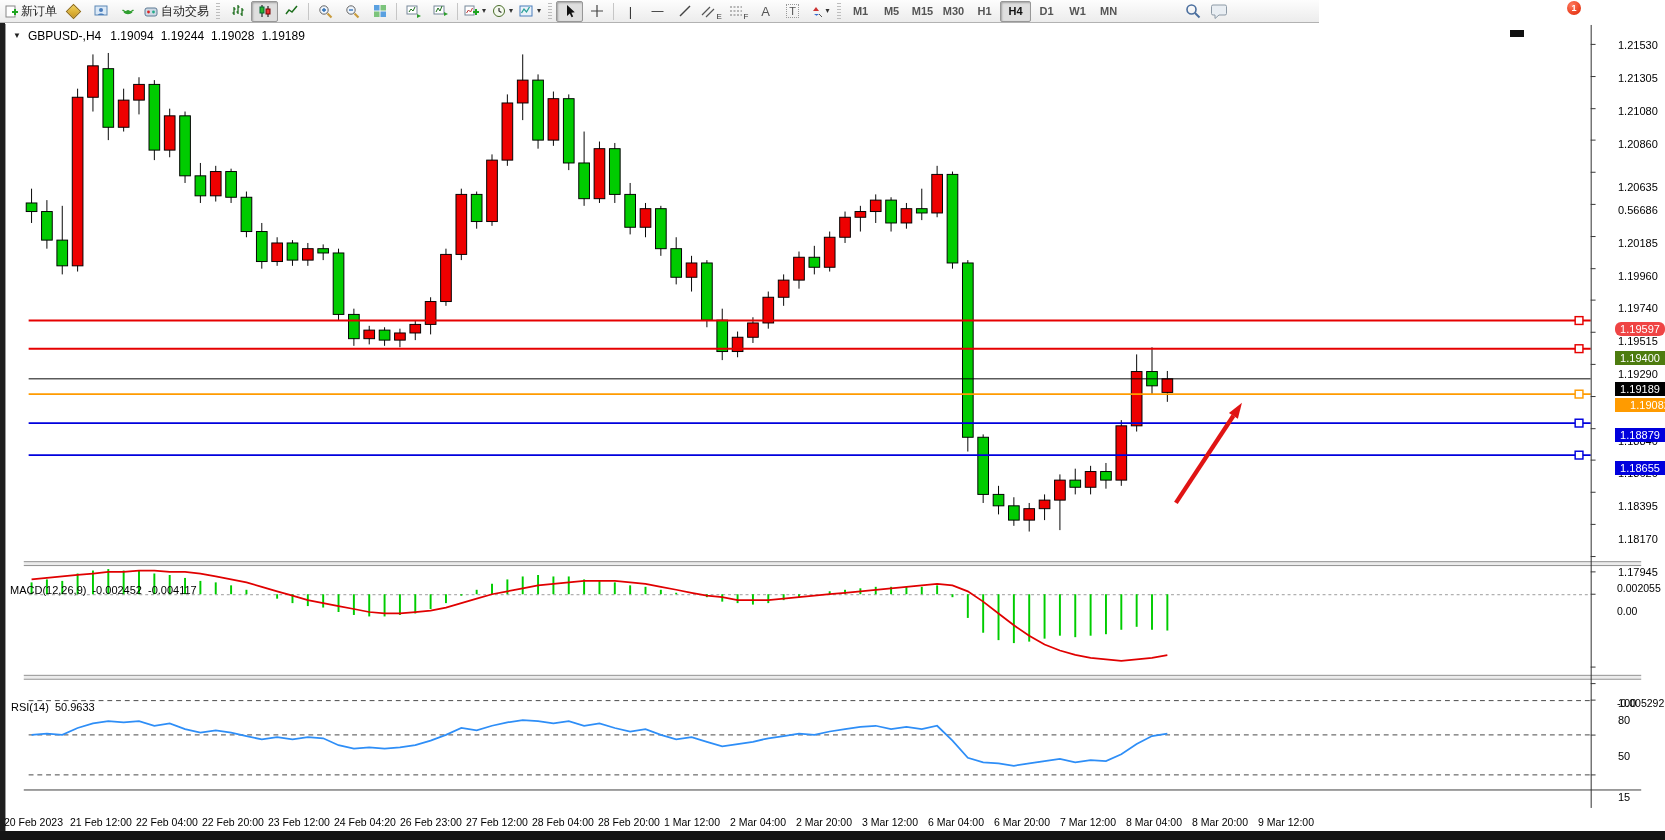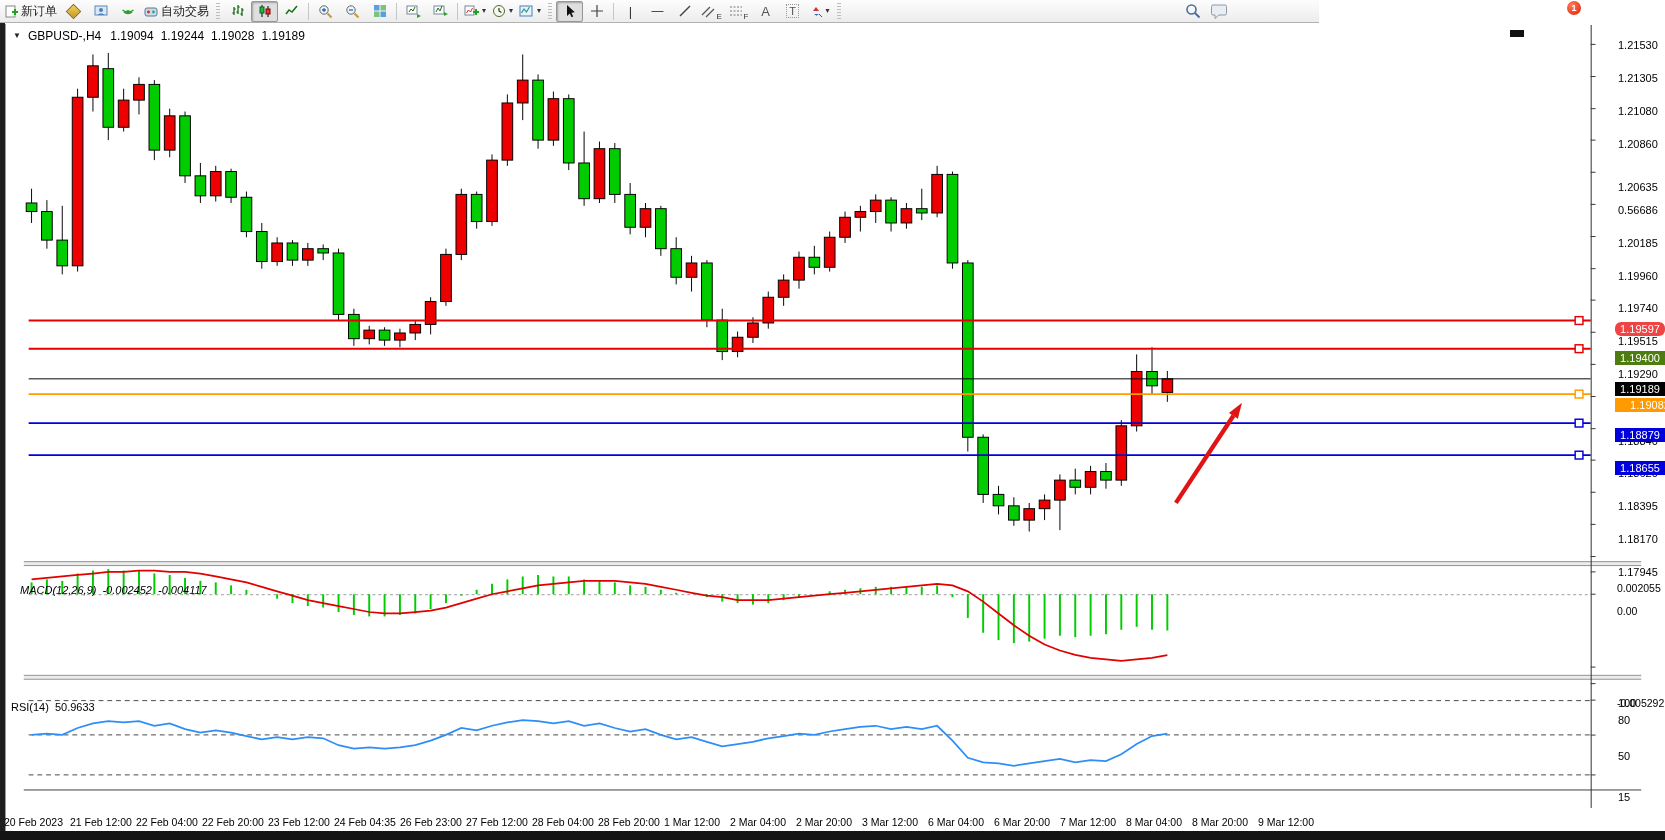--- a/index.html
+++ b/index.html
@@ -261,20 +261,31 @@
             <path d="M3 6L6 2l3 4z" fill="#c33"></path>
             <path d="M4 11l5 0-2.5 1.8z" fill="#36c" transform="translate(0,-2)"></path>
             <path d="M9 9l3 3" stroke="#555"></path>
           </svg>
       </span>
       <span class="caret">▾</span>
     </div>
 
     <span class="grip"></span>
 
+    <span id="tf-row" style="display:flex;align-items:center;">
+        <div class="tbtn tf">M1</div>
+        <div class="tbtn tf">M5</div>
+        <div class="tbtn tf">M15</div>
+        <div class="tbtn tf">M30</div>
+        <div class="tbtn tf">H1</div>
+        <div class="tbtn tf pressed">H4</div>
+        <div class="tbtn tf">D1</div>
+        <div class="tbtn tf">W1</div>
+        <div class="tbtn tf">MN</div>
+      </span>
 
     <div style="margin-left:auto;display:flex;align-items:center;padding-right:84px;">
       <div class="tbtn">
         <span class="i">
           <svg width="16" height="16">
               <circle cx="6.5" cy="6.5" r="4.5" fill="none" stroke="#4a6e9e" stroke-width="1.6"></circle>
               <path d="M10 10l4.5 4.5" stroke="#4a6e9e" stroke-width="2"></path>
             </svg>
         </span>
       </div>
@@ -576,21 +587,21 @@
       <line x1="1613" y1="572.2058823529403" x2="1618" y2="572.2058823529403" stroke="#333"></line>
       <line x1="1613" y1="588" x2="1618" y2="588" stroke="#333"></line>
       <line x1="1613" y1="611" x2="1618" y2="611" stroke="#333"></line>
       <line x1="1613" y1="686" x2="1618" y2="686" stroke="#333"></line>
       <line x1="1613" y1="703" x2="1618" y2="703" stroke="#333"></line>
       <line x1="1613" y1="720" x2="1618" y2="720" stroke="#333"></line>
       <line x1="1613" y1="756" x2="1618" y2="756" stroke="#333"></line>
       <line x1="1613" y1="797" x2="1618" y2="797" stroke="#333"></line>
     </svg>
 
-  <div class="indlabel" style="left:20px;top:584px;font-style:italic;">
+  <div class="indlabel" style="left:10px;top:584px;">
     <span>MACD(12,26,9)</span>
     <span>-0.002452</span>
     <span>-0.004117</span>
   </div>
   <div class="indlabel" style="left:11px;top:701px;">
     <span>RSI(14)</span>
     <span>50.9633</span>
   </div>
 
   <div id="price-axis">
@@ -624,21 +635,21 @@
       <div class="pbadge" style="top: 398px; background: rgb(255, 155, 0); padding-left: 10px;">1.19082</div>
       <div class="pbadge" style="top: 427.853px; background: rgb(0, 0, 221);">1.18879</div>
       <div class="pbadge" style="top: 460.794px; background: rgb(0, 0, 221);">1.18655</div>
     </div>
   <div id="time-axis">
       <div class="tlabel" style="left: 4px;">20 Feb 2023</div>
       <div class="tlabel" style="left: 70px;">21 Feb 12:00</div>
       <div class="tlabel" style="left: 136px;">22 Feb 04:00</div>
       <div class="tlabel" style="left: 202px;">22 Feb 20:00</div>
       <div class="tlabel" style="left: 268px;">23 Feb 12:00</div>
-      <div class="tlabel" style="left: 334px;">24 Feb 04:35</div>
+      <div class="tlabel" style="left: 334px;">24 Feb 04:20</div>
       <div class="tlabel" style="left: 400px;">26 Feb 23:00</div>
       <div class="tlabel" style="left: 466px;">27 Feb 12:00</div>
       <div class="tlabel" style="left: 532px;">28 Feb 04:00</div>
       <div class="tlabel" style="left: 598px;">28 Feb 20:00</div>
       <div class="tlabel" style="left: 664px;">1 Mar 12:00</div>
       <div class="tlabel" style="left: 730px;">2 Mar 04:00</div>
       <div class="tlabel" style="left: 796px;">2 Mar 20:00</div>
       <div class="tlabel" style="left: 862px;">3 Mar 12:00</div>
       <div class="tlabel" style="left: 928px;">6 Mar 04:00</div>
       <div class="tlabel" style="left: 994px;">6 Mar 20:00</div>

